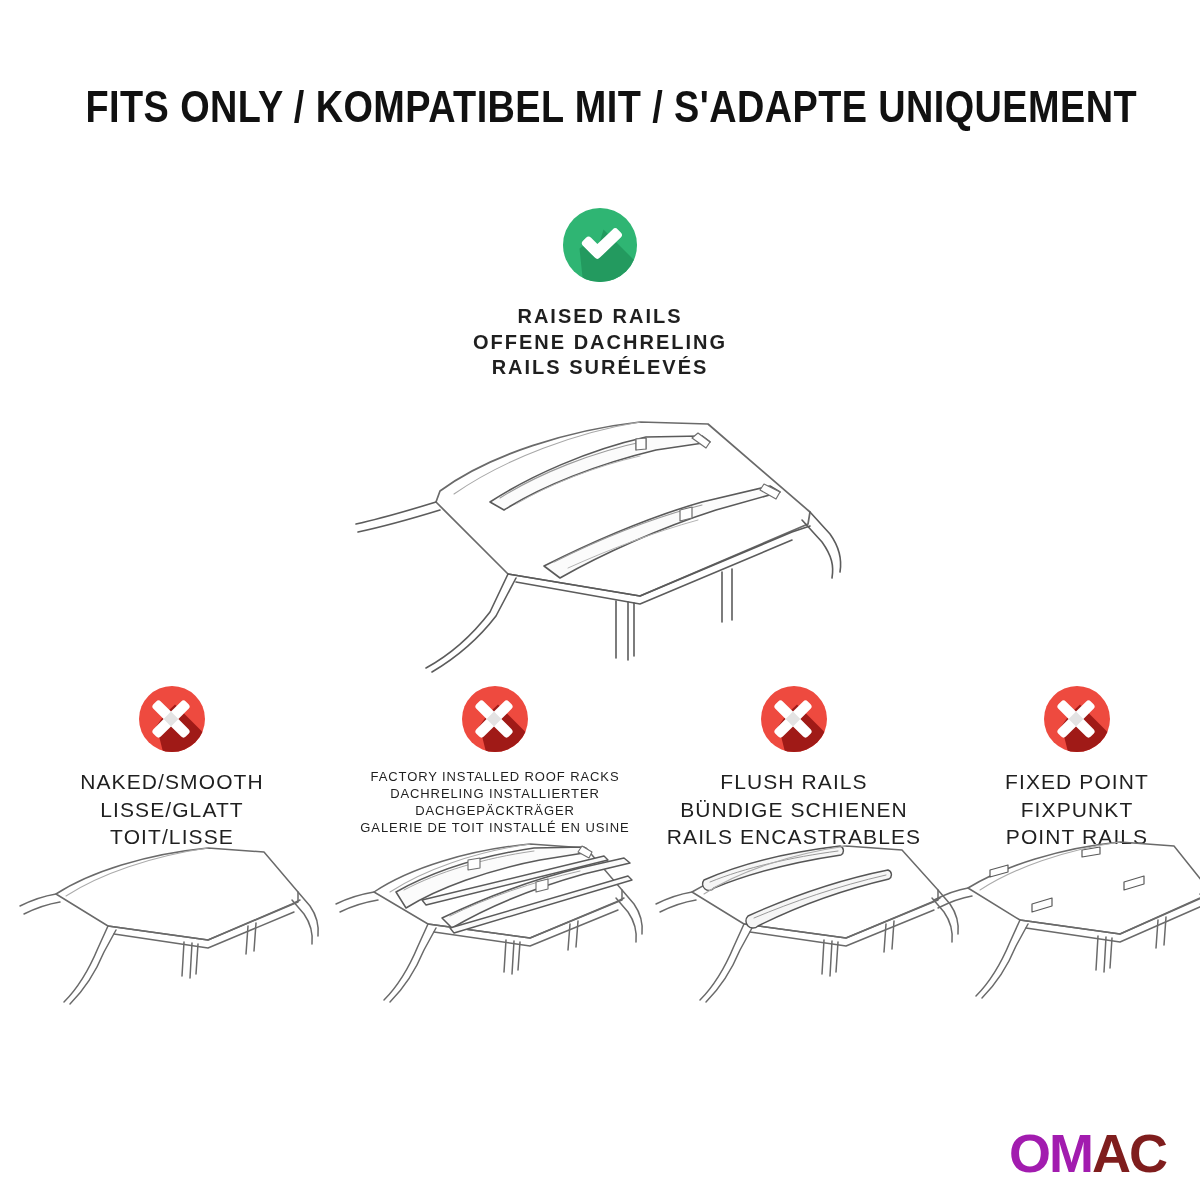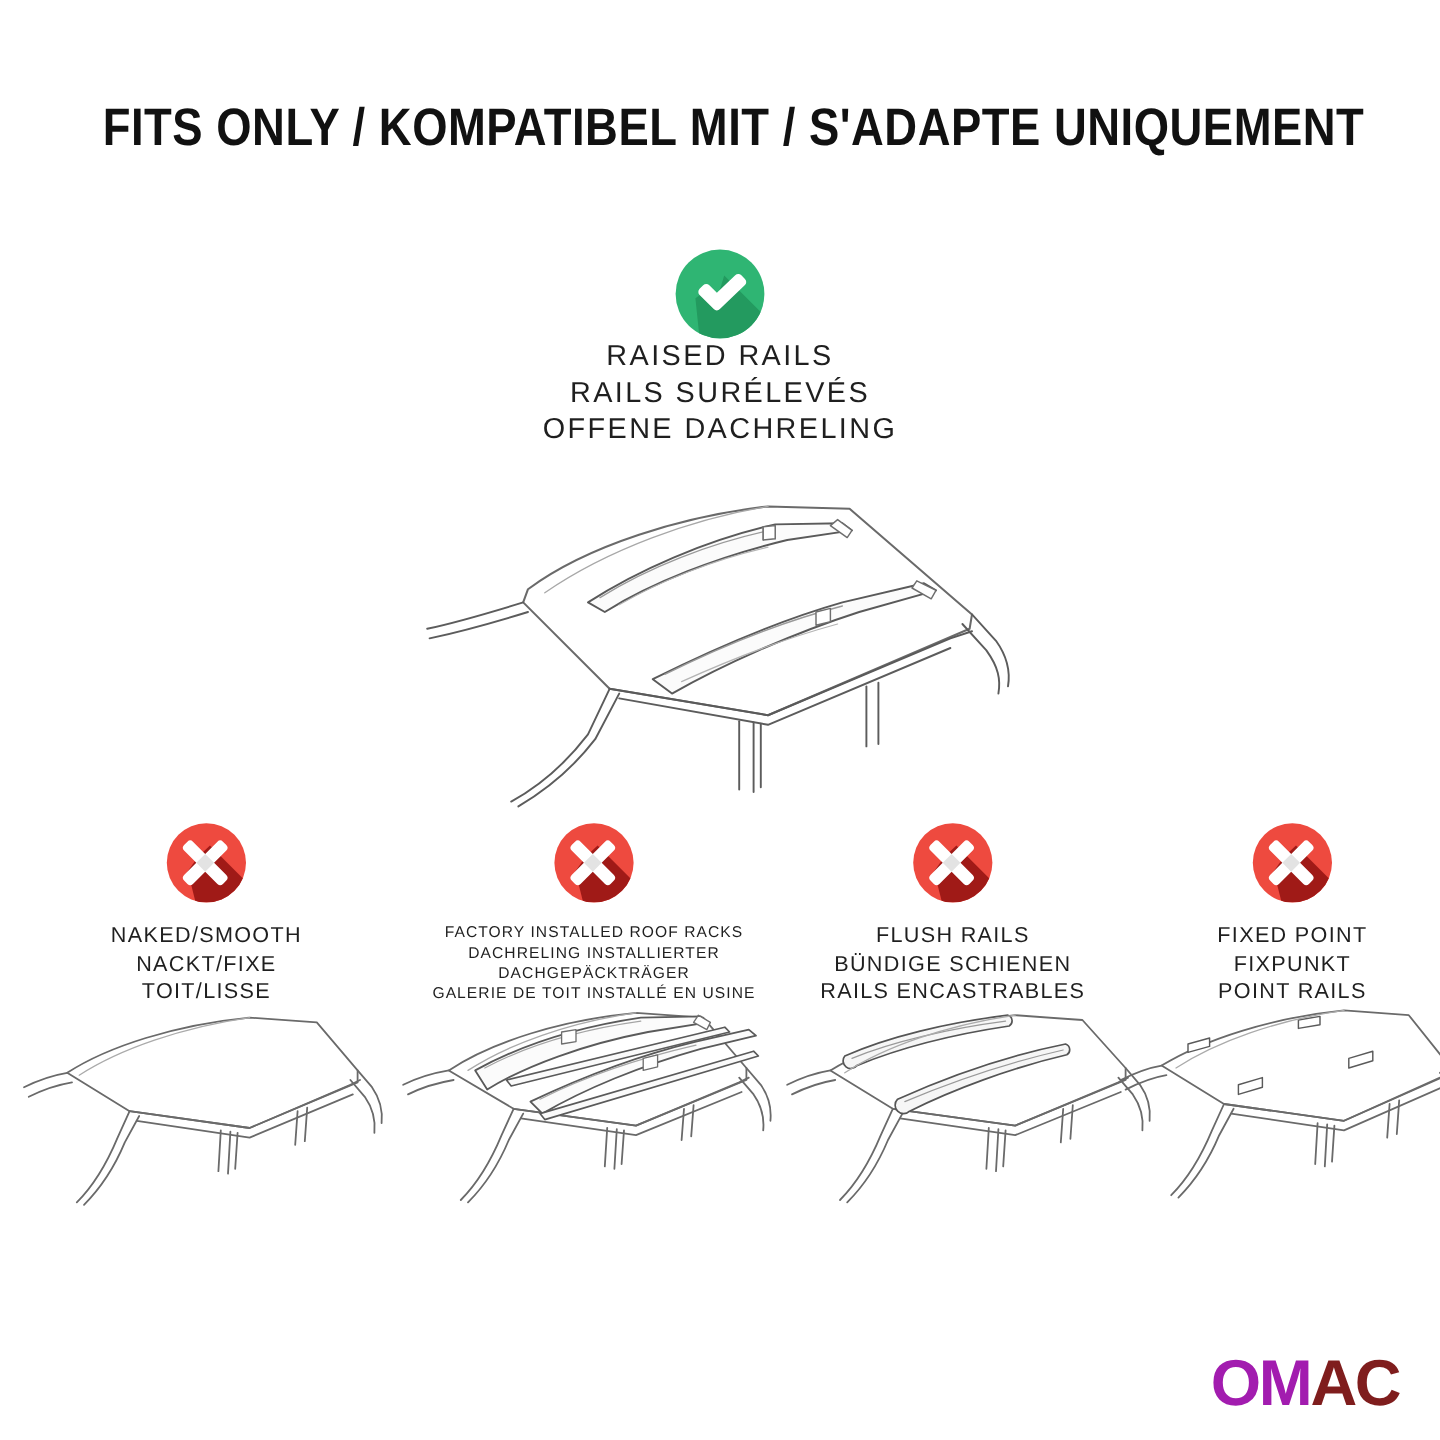--- a/index.html
+++ b/index.html
@@ -58,24 +58,25 @@
     left: 0;
     top: 208px;
     width: 1200px;
     text-align: center;
   }
   .hero-badge-wrap {
     display: flex;
     justify-content: center;
   }
   .hero-caption {
-    font-size: 24px;
+    margin-top: 22px;
+    font-size: 20px;
     line-height: 1.28;
     letter-spacing: 2.0px;
-    font-weight: 400;
+    font-weight: 700;
     color: #1f1f1f;
   }
   .hero-art {
     position: absolute;
     left: 340px;
     top: 198px;
     width: 520px;
     height: 270px;
   }
 
@@ -91,21 +92,21 @@
     position: absolute;
     top: 0;
     text-align: center;
   }
   .col .badge-wrap {
     display: flex;
     justify-content: center;
   }
   .col .caption {
     margin-top: 16px;
-    font-size: 18px;
+    font-size: 21px;
     line-height: 1.31;
     letter-spacing: 1.1px;
     font-weight: 400;
     color: #1f1f1f;
     white-space: nowrap;
   }
   .col-0 { left: 42px;  width: 260px; }
   .col-1 { left: 300px; width: 390px; }
   .col-2 { left: 656px; width: 276px; }
   .col-3 { left: 962px; width: 230px; }
@@ -153,22 +154,22 @@
 
         <path d="M40.5 21.5 L74 55 L74 74 L20 74 L16.5 40.5 L27 33 L33.5 45 Z" fill="#239a5f"></path>
 
         <path d="M31.8 49.6 L20.0 37.8 a3.6 3.6 0 0 1 0-5.1 l3.0 -3.0 a3.6 3.6 0 0 1 5.1 0 l6.3 6.3 L49.7 21.4 a3.6 3.6 0 0 1 5.1 0 l3.0 3.0 a3.6 3.6 0 0 1 0 5.1 L36.9 49.6 a3.6 3.6 0 0 1 -5.1 0 Z" fill="#ffffff"></path>
       </svg>
     </div>
   </div>
 
   <div class="hero-caption">
     <div>RAISED RAILS</div>
+    <div>OFFENE DACHRELING</div>
     <div>RAILS SURÉLEVÉS</div>
-    <div>OFFENE DACHRELING</div>
   </div>
 
   <div class="hero-art">
     <svg viewBox="0 0 520 270" xmlns="http://www.w3.org/2000/svg" aria-hidden="true" fill="none" stroke="#5c5c5c" stroke-width="1.6" stroke-linecap="round" stroke-linejoin="round">
 
       <path d="M100 85 C150 48 230 24 300 16 L368 18 L470 106 L468 118 L300 190 L168 168 L96 96 Z" stroke="#6a6a6a" stroke-width="1.7"></path>
 
       <path d="M96 96 C70 104 44 112 16 118"></path>
       <path d="M100 104 C74 112 46 120 18 126"></path>
 
@@ -214,21 +215,21 @@
       <div class="badge badge-red">
         <svg viewBox="0 0 66 66" xmlns="http://www.w3.org/2000/svg" aria-hidden="true">
           <path d="M36.0 18.5 L66 48.5 L66 66 L24 66 L17.5 40 L26 28 Z" fill="#a01a17"></path>
           <path d="M39.4 33.0 L49.6 22.8 a3.3 3.3 0 0 0 0-4.6 l-2.8-2.8 a3.3 3.3 0 0 0 -4.6 0 L32.0 25.6 L21.8 15.4 a3.3 3.3 0 0 0 -4.6 0 l-2.8 2.8 a3.3 3.3 0 0 0 0 4.6 L24.6 33.0 L14.4 43.2 a3.3 3.3 0 0 0 0 4.6 l2.8 2.8 a3.3 3.3 0 0 0 4.6 0 L32.0 40.4 L42.2 50.6 a3.3 3.3 0 0 0 4.6 0 l2.8-2.8 a3.3 3.3 0 0 0 0-4.6 Z" fill="#ffffff"></path>
           <path d="M32.0 25.6 L39.4 33.0 L32.0 40.4 L24.6 33.0 Z" fill="#e3e3e3"></path>
         </svg>
       </div>
     </div>
     <div class="caption">
       <div>NAKED/SMOOTH</div>
-      <div>NACKT/FIXE</div>
+      <div>LISSE/GLATT</div>
       <div>TOIT/LISSE</div>
     </div>
   </div>
 
   <div class="col col-1">
     <div class="badge-wrap">
       <div class="badge badge-red">
         <svg viewBox="0 0 66 66" xmlns="http://www.w3.org/2000/svg" aria-hidden="true">
           <path d="M36.0 18.5 L66 48.5 L66 66 L24 66 L17.5 40 L26 28 Z" fill="#a01a17"></path>
           <path d="M39.4 33.0 L49.6 22.8 a3.3 3.3 0 0 0 0-4.6 l-2.8-2.8 a3.3 3.3 0 0 0 -4.6 0 L32.0 25.6 L21.8 15.4 a3.3 3.3 0 0 0 -4.6 0 l-2.8 2.8 a3.3 3.3 0 0 0 0 4.6 L24.6 33.0 L14.4 43.2 a3.3 3.3 0 0 0 0 4.6 l2.8 2.8 a3.3 3.3 0 0 0 4.6 0 L32.0 40.4 L42.2 50.6 a3.3 3.3 0 0 0 4.6 0 l2.8-2.8 a3.3 3.3 0 0 0 0-4.6 Z" fill="#ffffff"></path>

